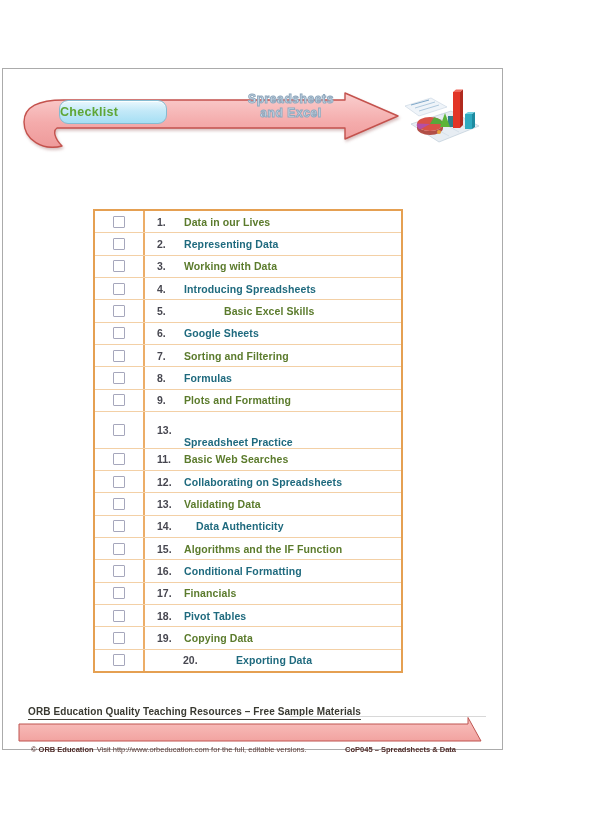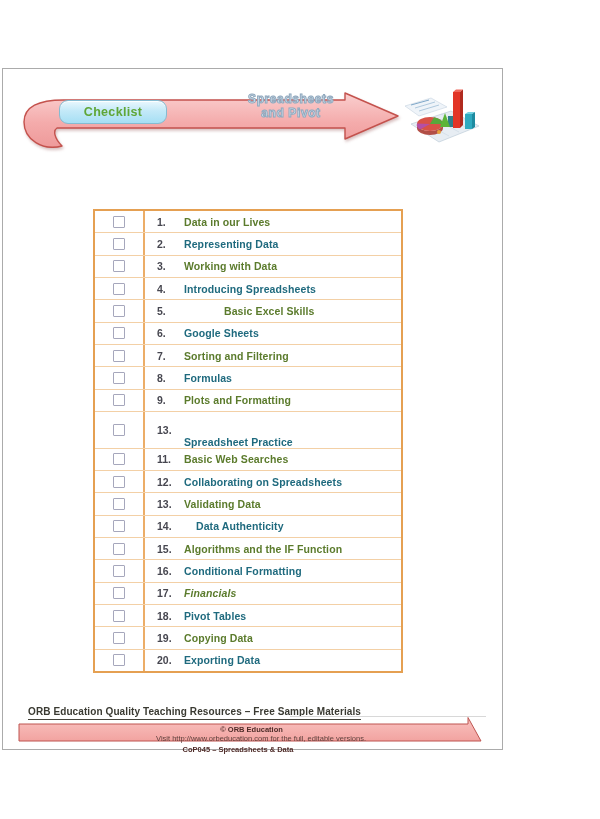--- a/index.html
+++ b/index.html
@@ -12,56 +12,56 @@
     border:1px solid #ABABAB;background:#ffffff;
   }
   
   .banner-svg{position:absolute;left:0;top:85px;width:500px;height:70px;
     filter:drop-shadow(1px 2px 1.5px rgba(140,70,70,.35));}
   .checklist-btn{
     position:absolute;left:59px;top:100px;width:106px;height:22px;
     border:1px solid #85BBD1;border-radius:9px;
     background:linear-gradient(#EAF8FE 0%,#C3E9F8 45%,#A6DFF4 100%);
     box-shadow:inset 0 1px 0 rgba(255,255,255,.9);
-    display:flex;align-items:center;justify-content:center;
+    display:flex;align-items:center;
     font-size:12.5px;font-weight:bold;color:#5FA637;letter-spacing:.3px;
   }
   .banner-title{
     position:absolute;left:215px;top:92px;width:152px;text-align:center;
     font-size:12px;font-weight:bold;line-height:14px;letter-spacing:.6px;
     color:#D9E6F2;-webkit-text-stroke:1px #91A9BE;
     text-shadow:0 0 1px #A9BFD2;
   }
   .chart-illustration{position:absolute;left:403px;top:86px;width:78px;height:62px;}
   
   .ctable{
     position:absolute;left:93px;top:209px;width:310px;height:464px;
     border:2px solid #E5A052;box-sizing:border-box;background:#fff;
     display:flex;flex-direction:column;
   }
   .trow{flex:1;display:flex;align-items:center;border-bottom:1px solid #F3D0A6;}
-  .trow:last-child{border-bottom:none;}
+  .trow:last-child{border-bottom:none;gap:26px;}
   .cell-check{width:50px;align-self:stretch;display:flex;align-items:center;justify-content:center;
     border-right:2px solid #ECAD67;box-sizing:border-box;}
   .checkbox{width:10px;height:10px;border:1.5px solid #A6A7BC;border-radius:1px;background:#fff;}
   .cell-num{width:27px;padding-left:12px;font-size:10.5px;font-weight:bold;color:#474750;}
   .cell-title{flex:1;font-size:10.5px;font-weight:bold;letter-spacing:.1px;}
   
   .footer-heading{
     position:absolute;left:28px;top:706px;font-size:10px;font-weight:bold;color:#3A3A32;
     border-bottom:1.5px solid #44443C;padding-bottom:2px;letter-spacing:.1px;
   }
   .footer-faint-line{position:absolute;left:290px;top:716px;width:196px;height:1px;background:#D8D8D8;}
   .footer-band-svg{position:absolute;left:18px;top:714px;width:468px;height:30px;}
   .footer-band-text{
     position:absolute;left:20px;top:725px;width:452px;height:29px;
-    display:flex;align-items:center;font-size:7.5px;color:#5E403C;flex-direction:column;
+    display:flex;align-items:flex-end;font-size:7.5px;color:#5E403C;
   }
   .fb-copy{font-weight:bold;color:#4E2B28;margin-left:11px;}
-  .fb-visit{margin-left:30px;}
+  .fb-visit{margin-left:3px;}
   .fb-spacer{flex:1;}
   .fb-code{font-weight:bold;color:#4E2B28;margin-right:16px;}
 </style>
 </head>
 <body>
 
 <div class="page">
 
   <div class="doc-border"></div>
 
@@ -78,21 +78,21 @@
              C 43,66 24,55 24,37
              C 24,22 38,14.5 66,15 Z" fill="url(#pinkGrad)" stroke="#C4524D" stroke-width="1.4" stroke-linejoin="round"></path>
   </svg>
 
   <div class="checklist-btn">
     <span>Checklist</span>
   </div>
 
   <div class="banner-title">
     <div>Spreadsheets</div>
-    <div>and Pivot</div>
+    <div>and Excel</div>
   </div>
 
   <svg class="chart-illustration" viewBox="0 0 78 62">
     <polygon points="2,20 28,12 44,21 16,30" fill="#EFF4F9" stroke="#C6D4E0" stroke-width="0.6"></polygon>
     <line x1="8" y1="19" x2="26" y2="14" stroke="#7FA8C9" stroke-width="1"></line>
     <line x1="12" y1="22" x2="32" y2="16" stroke="#9DBCD6" stroke-width="0.8"></line>
     <line x1="16" y1="25" x2="36" y2="19" stroke="#9DBCD6" stroke-width="0.8"></line>
     <polygon points="8,38 48,25 76,40 36,56" fill="#E7EDF3" stroke="#BFCDD9" stroke-width="0.7"></polygon>
     <g stroke="#C4D2DE" stroke-width="0.5">
       <line x1="18" y1="35" x2="46" y2="50"></line>
@@ -227,21 +227,21 @@
           <span class="checkbox"></span>
         </div>
         <div class="cell-num">16.</div>
         <div class="cell-title" style="color: rgb(31, 106, 126);">Conditional Formatting</div>
       </div>
       <div class="trow">
         <div class="cell-check">
           <span class="checkbox"></span>
         </div>
         <div class="cell-num">17.</div>
-        <div class="cell-title" style="color: rgb(91, 123, 44); font-style: italic;">Financials</div>
+        <div class="cell-title" style="color: rgb(91, 123, 44);">Financials</div>
       </div>
       <div class="trow">
         <div class="cell-check">
           <span class="checkbox"></span>
         </div>
         <div class="cell-num">18.</div>
         <div class="cell-title" style="color: rgb(31, 106, 126);">Pivot Tables</div>
       </div>
       <div class="trow">
         <div class="cell-check">

